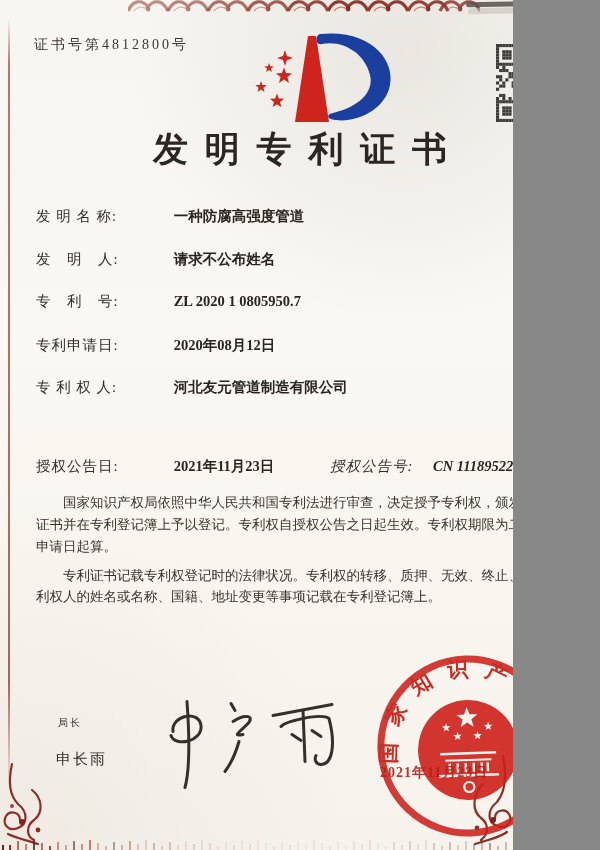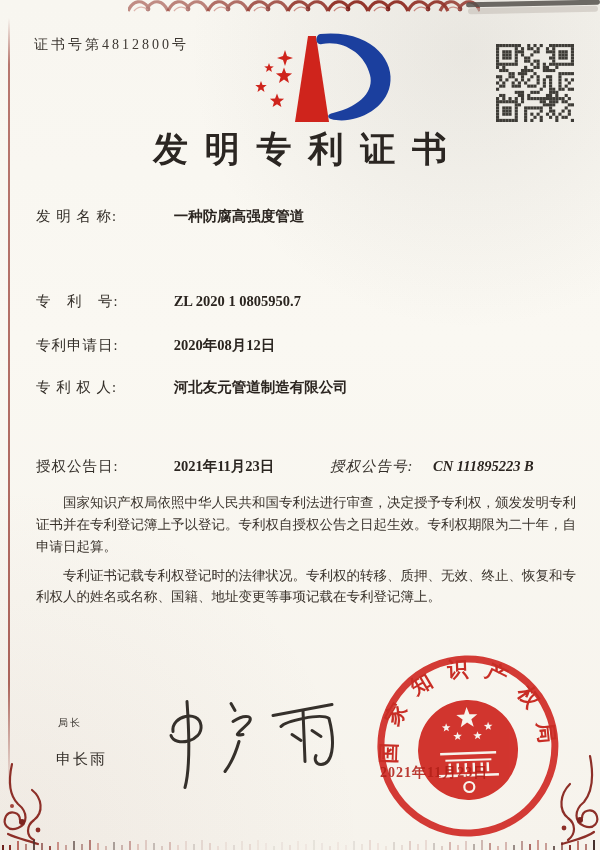--- a/index.html
+++ b/index.html
@@ -1,23 +1,24 @@
 <!DOCTYPE html>
 <html><head>
 <meta charset="utf-8">
 <style>
   html,body{margin:0;padding:0;background:#888;}
   .page{
-    position:relative;width:600px;height:850px;overflow:hidden;
+    position:relative;width:488px;height:850px;overflow:hidden;
     background:
       radial-gradient(circle at 78% 6%, rgba(140,135,128,0.14), rgba(140,135,128,0) 30%),
       radial-gradient(circle at 0% 100%, rgba(160,120,110,0.08), rgba(160,120,110,0) 35%),
       linear-gradient(180deg,#f8f6f0 0%,#faf8f2 40%,#f6f3ec 100%);
     font-family:"Liberation Serif","DejaVu Serif",serif;
     color:#332e29;
+    padding-left:25px;
   }
   .abs{position:absolute;}
   
   #topband{left:128px;top:-2px;width:352px;height:18px;}
   #topedge{left:466px;top:1px;width:134px;height:5px;background:#55514c;border-radius:3px;transform:rotate(-1.2deg);opacity:.85;}
   #topedge2{left:468px;top:7px;width:130px;height:6px;background:#c2bcb4;border-radius:3px;transform:rotate(-1.2deg);opacity:.55;}
   
   #leftline{left:8px;top:18px;width:2px;height:774px;
     background:linear-gradient(180deg,rgba(155,65,55,0) 0%,rgba(155,65,55,.7) 6%,rgba(150,60,50,.78) 86%,rgba(150,60,50,0) 100%);}
   
@@ -483,20 +484,24 @@
       <rect x="72" y="57" width="3" height="3" fill="#26241f"></rect>
       <rect x="72" y="72" width="3" height="3" fill="#26241f"></rect>
     </svg>
 
   <div id="title" class="abs">发明专利证书</div>
 
   <div class="field f0">
     <span class="flabel">发 明 名 称:</span>
     <span class="fvalue">一种防腐高强度管道</span>
   </div>
+  <div class="field f1">
+    <span class="flabel">发　明　人:</span>
+    <span class="fvalue">请求不公布姓名</span>
+  </div>
   <div class="field f2">
     <span class="flabel">专　利　号:</span>
     <span class="fvalue">ZL 2020 1 0805950.7</span>
   </div>
   <div class="field f3">
     <span class="flabel">专利申请日:</span>
     <span class="fvalue">2020年08月12日</span>
   </div>
   <div class="field f4">
     <span class="flabel">专 利 权 人:</span>

